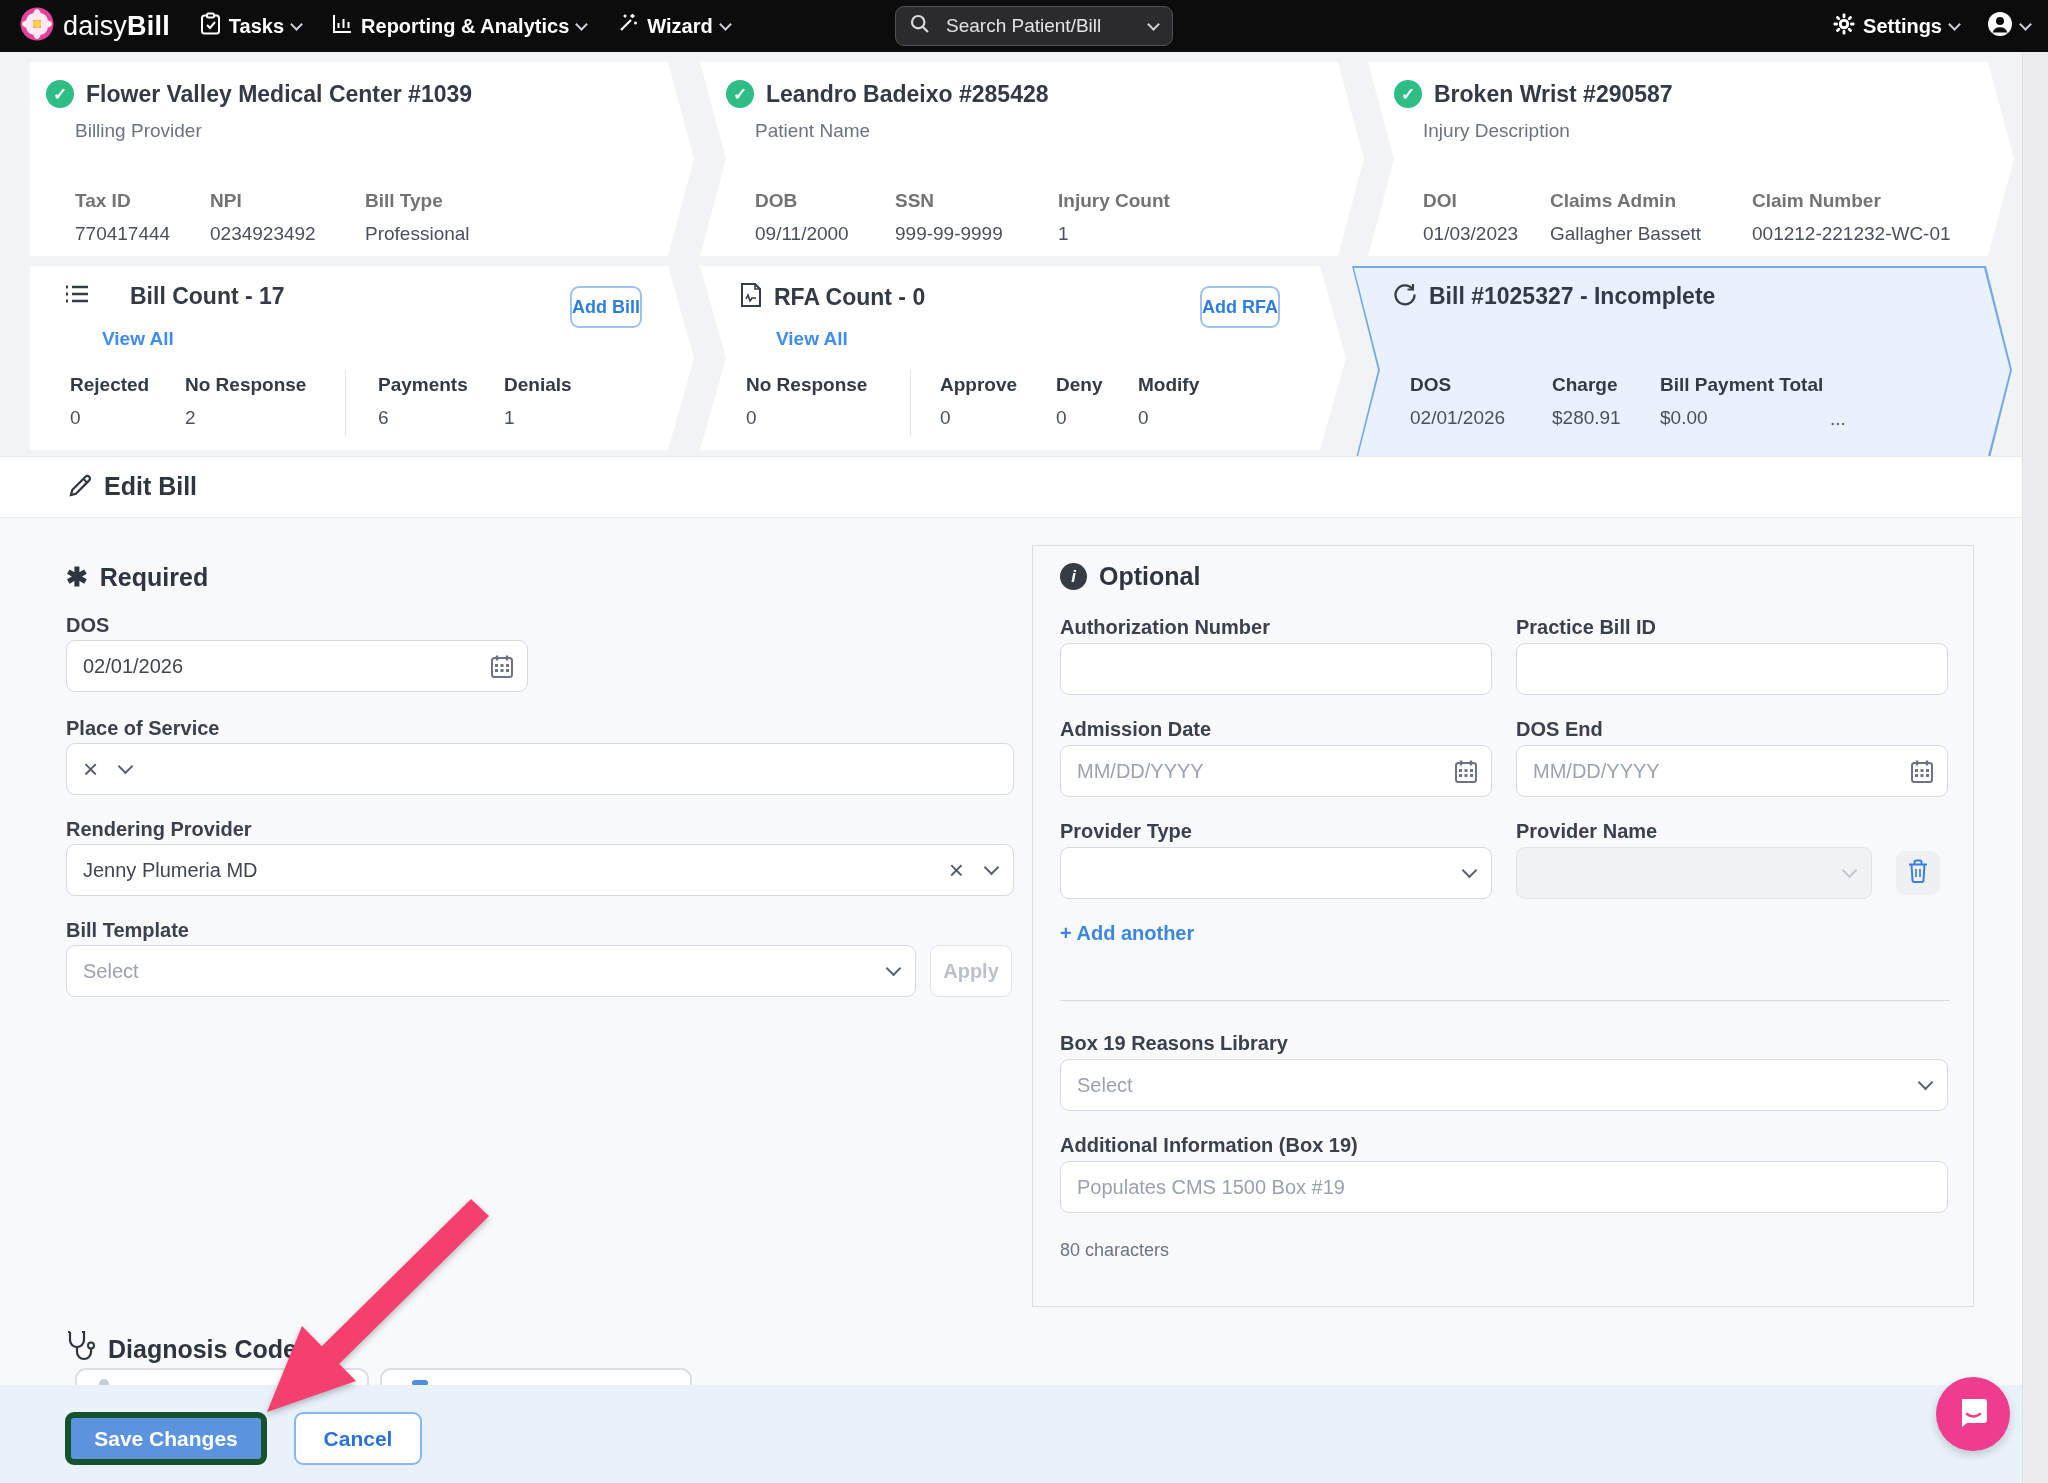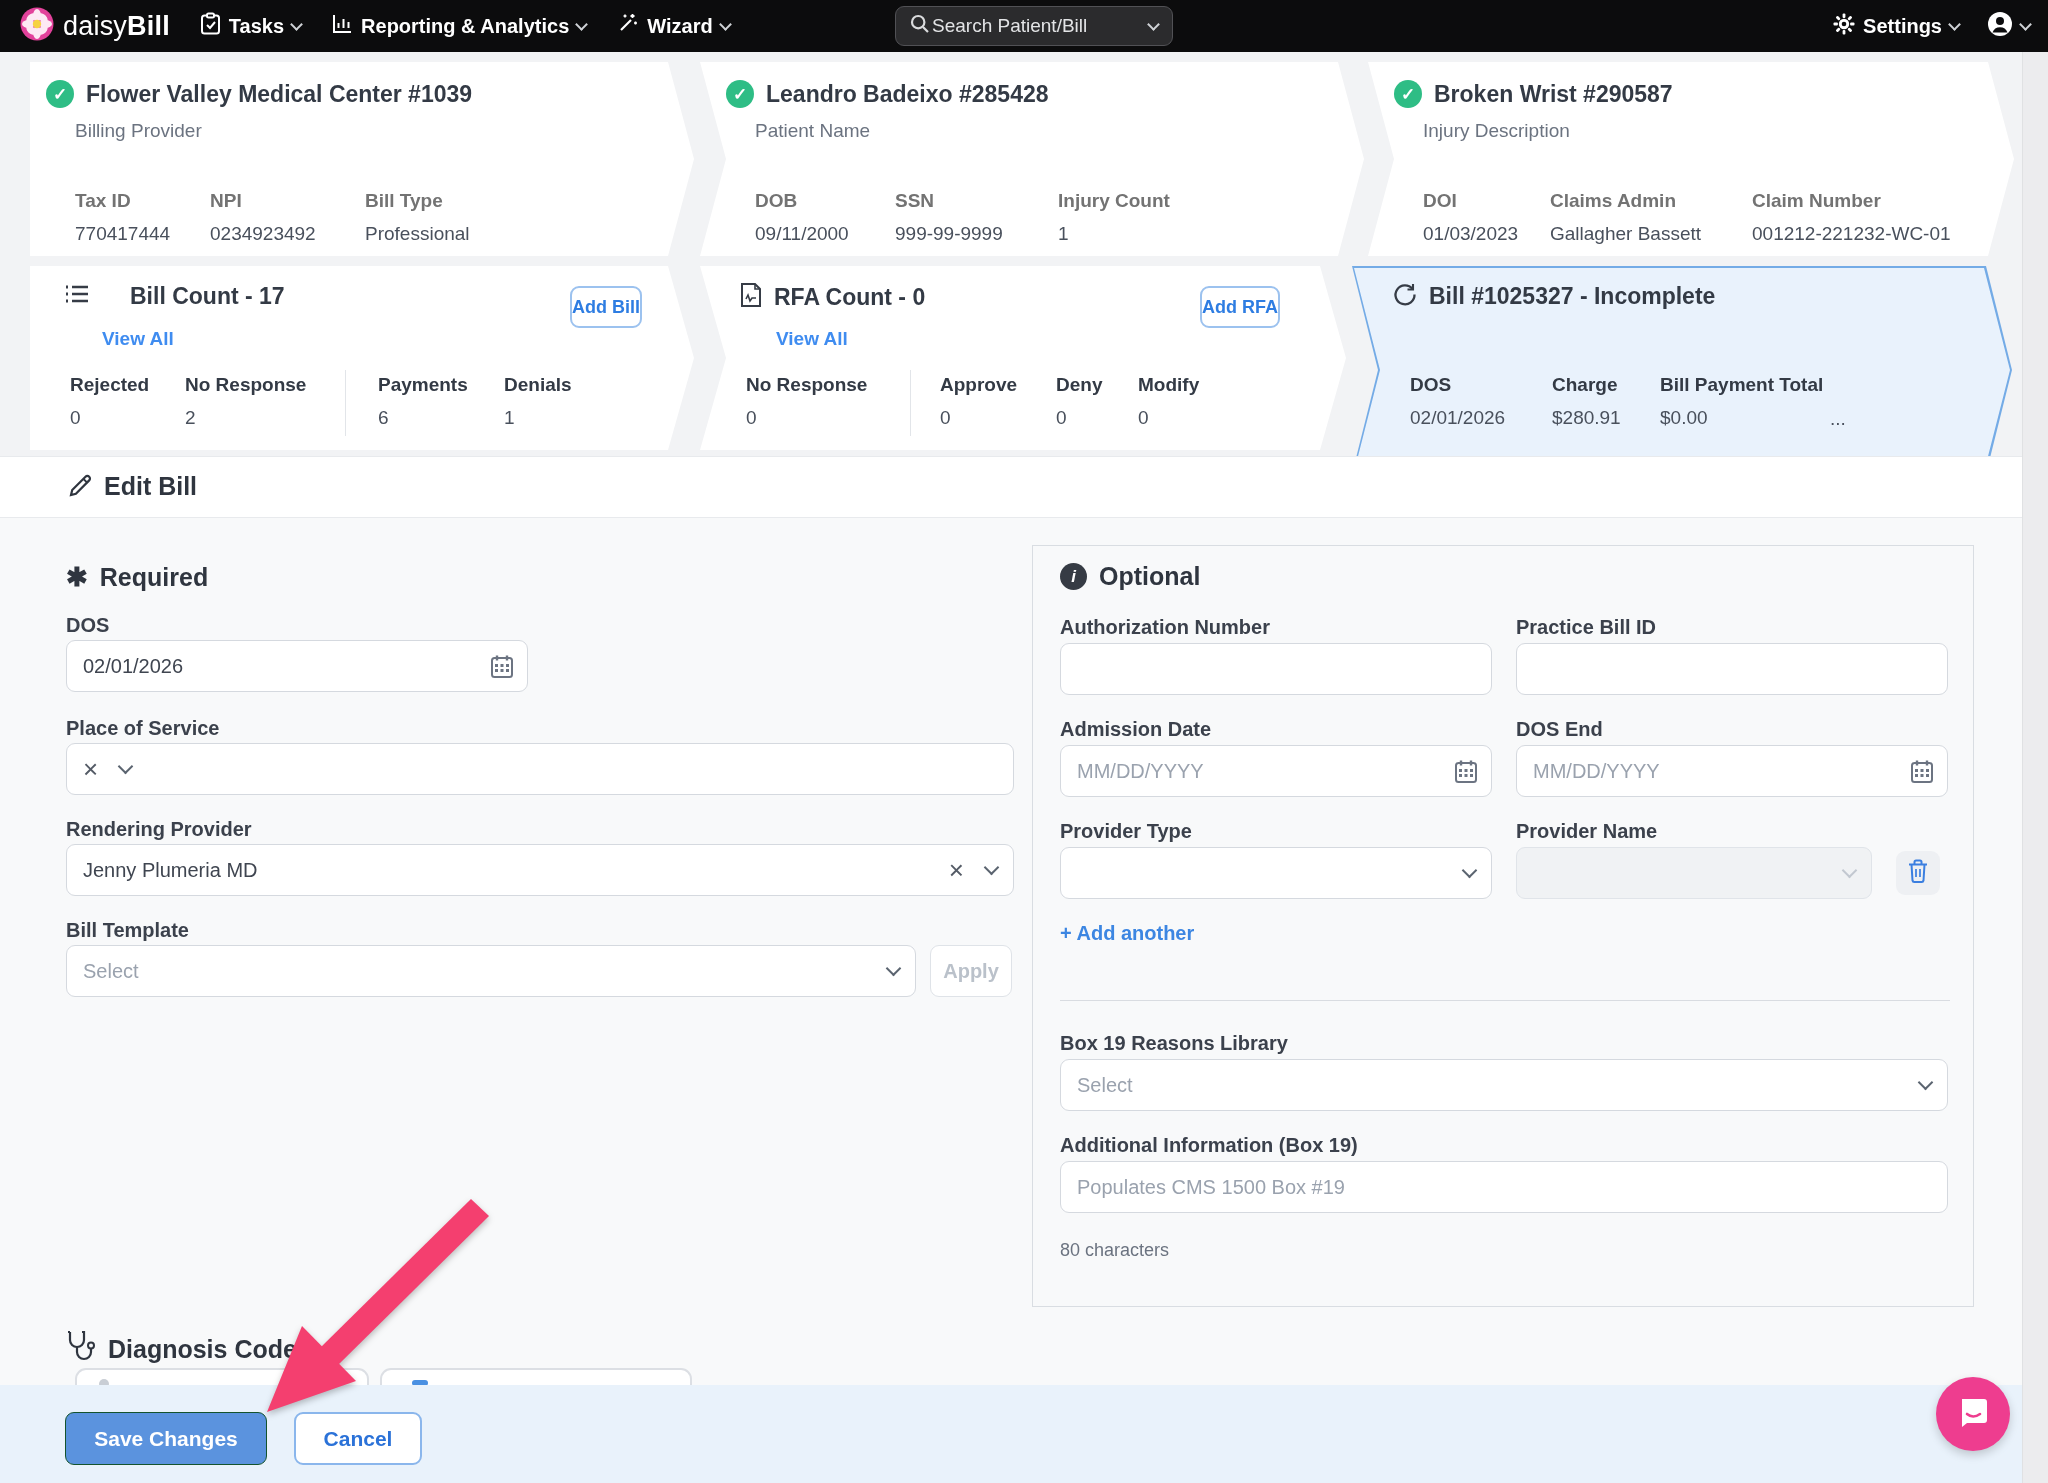--- a/index.html
+++ b/index.html
@@ -13,21 +13,21 @@
   .abs { position:absolute; }
 
   
   .nav { position:absolute; top:0; left:0; width:2048px; height:52px; background:#0c0c0d; z-index:40; }
   .nav-left { position:absolute; left:20px; top:0; height:52px; display:flex; align-items:center; gap:30px; }
   .brand { display:flex; align-items:center; gap:9px; cursor:pointer; }
   .brand-text { font-size:27px; color:#fff; font-weight:400; letter-spacing:.2px; }
   .brand-text b { font-weight:700; }
   .nav-item { display:flex; align-items:center; gap:8px; color:#fff; font-size:20px; font-weight:700; cursor:pointer; }
   .nav-chev { width:9px; height:9px; border-right:2px solid #cfd2d6; border-bottom:2px solid #cfd2d6; transform:rotate(45deg); margin-top:-4px; }
-  .search { position:absolute; left:895px; top:6px; width:278px; height:40px; background:#2b2b2d; border:1px solid #515155; border-radius:9px; display:flex; align-items:center; padding:0 14px; gap:2px; cursor:text; }
+  .search { position:absolute; left:895px; top:6px; width:278px; height:40px; background:#2b2b2d; border:1px solid #515155; border-radius:9px; display:flex; align-items:center; padding:0 14px; gap:16px; cursor:text; }
   .search-text { color:#e3e4e6; font-size:19px; flex:1; }
   .nav-right { position:absolute; right:18px; top:0; height:52px; display:flex; align-items:center; gap:28px; }
 
   
   .ribbon { position:absolute; height:194px; }
   .clip-first { clip-path:polygon(0 0, calc(100% - 26px) 0, 100% 50%, calc(100% - 26px) 100%, 0 100%); }
   .clip-mid   { clip-path:polygon(0 0, calc(100% - 26px) 0, 100% 50%, calc(100% - 26px) 100%, 0 100%, 26px 50%); }
   .card-face  { position:absolute; inset:0; background:#fff; }
   .card-face.active-edge { background:#74abe6; }
   .card-face-inner { position:absolute; inset:2px; background:#e9f2fc; }
@@ -72,21 +72,21 @@
   .hr { position:absolute; height:1px; background:#d9dce1; }
   .charcount { position:absolute; font-size:18px; color:#6b7380; }
   .trash-btn { position:absolute; width:44px; height:44px; background:#eef0f3; border-radius:9px; display:flex; align-items:center; justify-content:center; cursor:pointer; }
   .sel.disabled { background:#f0f2f4; border-color:#e0e4e9; cursor:default; }
 
   
   .diag-box { position:absolute; top:1368px; height:44px; background:#fff; border:2px solid #dcdfe4; border-radius:11px; }
 
   
   .footer { position:absolute; left:0; top:1385px; width:2022px; height:98px; background:#e9f2fb; z-index:20; }
-  .save-btn { position:absolute; left:65px; top:27px; width:202px; height:53px; background:#5b93de; border:1px solid #14532d; border-radius:9px; color:#fff; font-size:21px; font-weight:700; cursor:pointer; }
+  .save-btn { position:absolute; left:65px; top:27px; width:202px; height:53px; background:#5b93de; border:6px solid #14532d; border-radius:9px; color:#fff; font-size:21px; font-weight:700; cursor:pointer; }
   .cancel-btn { position:absolute; left:294px; top:27px; width:128px; height:53px; background:#fff; border:2px solid #8ab6ec; border-radius:9px; color:#2b72d8; font-size:21px; font-weight:700; cursor:pointer; }
 
   .right-strip { position:absolute; left:2022px; top:52px; width:26px; height:1431px; background:#ececee; border-left:1px solid #e0e1e3; z-index:30; }
 
   .arrow-layer { position:absolute; left:0; top:0; z-index:25; pointer-events:none; }
   .chat-fab { position:absolute; left:1936px; top:1377px; width:74px; height:74px; border-radius:50%; background:#ee3d8f; z-index:35; display:flex; align-items:center; justify-content:center; cursor:pointer; box-shadow:0 4px 10px rgba(0,0,0,.18); }
 </style>
 </head>
 <body>
 

